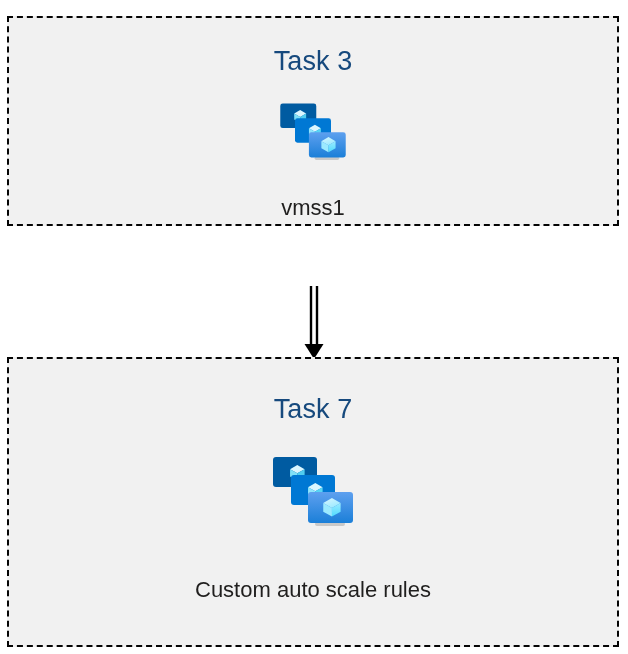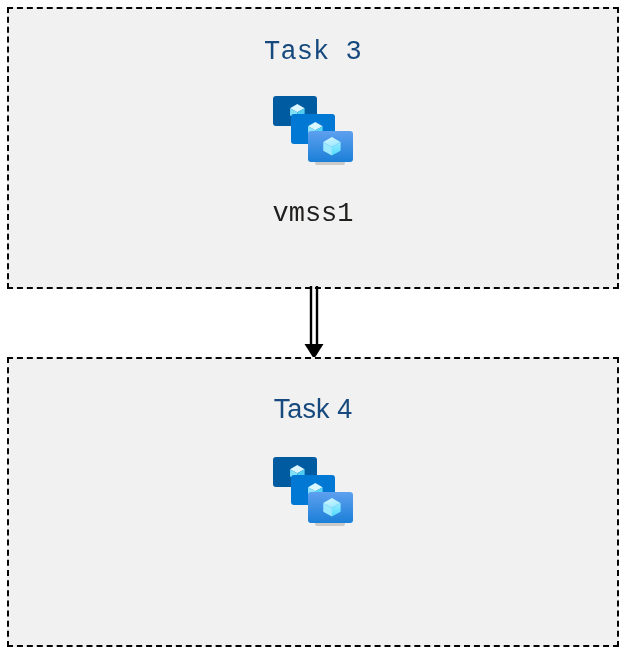--- a/index.html
+++ b/index.html
@@ -28,24 +28,23 @@
     position: absolute;
     box-sizing: border-box;
     background: #f1f1f1;
     border: 2px dashed #050505;
     display: flex;
     flex-direction: column;
     align-items: center;
   }
   #task-box-1 {
     left: 7px;
-    top: 7px;
+    top: 16px;
     width: 612px;
-    height: 282px;
-    font-family: Liberation Mono, monospace;
+    height: 210px;
   }
   #task-box-2 {
     left: 7px;
     top: 357px;
     width: 612px;
     height: 290px;
   }
 
   .task-title {
     color: #16497d;
@@ -53,21 +52,21 @@
     line-height: 1;
     font-weight: 400;
     letter-spacing: 0.1px;
     white-space: nowrap;
   }
   #task-box-1 .task-title { margin-top: 30px; }
   #task-box-2 .task-title { margin-top: 37px; }
 
   .caption {
     color: #201f1e;
-    font-size: 27px;
+    font-size: 22px;
     line-height: 33px;
     text-align: center;
     white-space: nowrap;
   }
   #task-box-1 .caption-block { margin-top: 22px; }
   #task-box-2 .caption-block { margin-top: 36px; }
 
   
   .vmss-icon {
     margin-top: 22px;
@@ -150,21 +149,21 @@
   <svg id="connector" viewBox="0 0 36 74" aria-hidden="true">
 
     <line x1="15" y1="0" x2="15" y2="60" stroke="#000000" stroke-width="2.4"></line>
     <line x1="21" y1="0" x2="21" y2="60" stroke="#000000" stroke-width="2.4"></line>
 
     <polygon points="8.5,58 27.5,58 18,73" fill="#000000"></polygon>
   </svg>
 
   <div class="task-box" id="task-box-2">
 
-    <div class="task-title">Task 4</div>
+    <div class="task-title">Task 7</div>
 
     <svg class="vmss-icon" viewBox="0 0 96 88" aria-hidden="true">
       <defs>
         <linearGradient id="g-front-2" x1="0" y1="0" x2="0" y2="1">
           <stop offset="0" stop-color="#5ea0ef"></stop>
           <stop offset="1" stop-color="#1b7fd8"></stop>
         </linearGradient>
         <linearGradient id="g-stand-2" x1="0" y1="0" x2="1" y2="0">
           <stop offset="0" stop-color="#b8b8b8"></stop>
           <stop offset="0.5" stop-color="#d6d6d6"></stop>
@@ -198,15 +197,18 @@
       <rect x="50" y="73" width="30" height="4" rx="2" fill="#c9c9c9"></rect>
 
       <rect x="43" y="43" width="45" height="31" rx="3" fill="url(#g-front-2)"></rect>
       <g transform="translate(57,49) scale(0.62)">
         <polygon points="16,0 30,8 16,16 2,8" fill="url(#g-cube-a-2)"></polygon>
         <polygon points="2,8 16,16 16,30 2,22" fill="#9ceaff"></polygon>
         <polygon points="30,8 16,16 16,30 30,22" fill="url(#g-cube-b-2)"></polygon>
       </g>
     </svg>
 
+    <div class="caption-block">
+      <div class="caption">Custom auto scale rules</div>
+    </div>
   </div>
 
 </div>
 
 </body></html>

